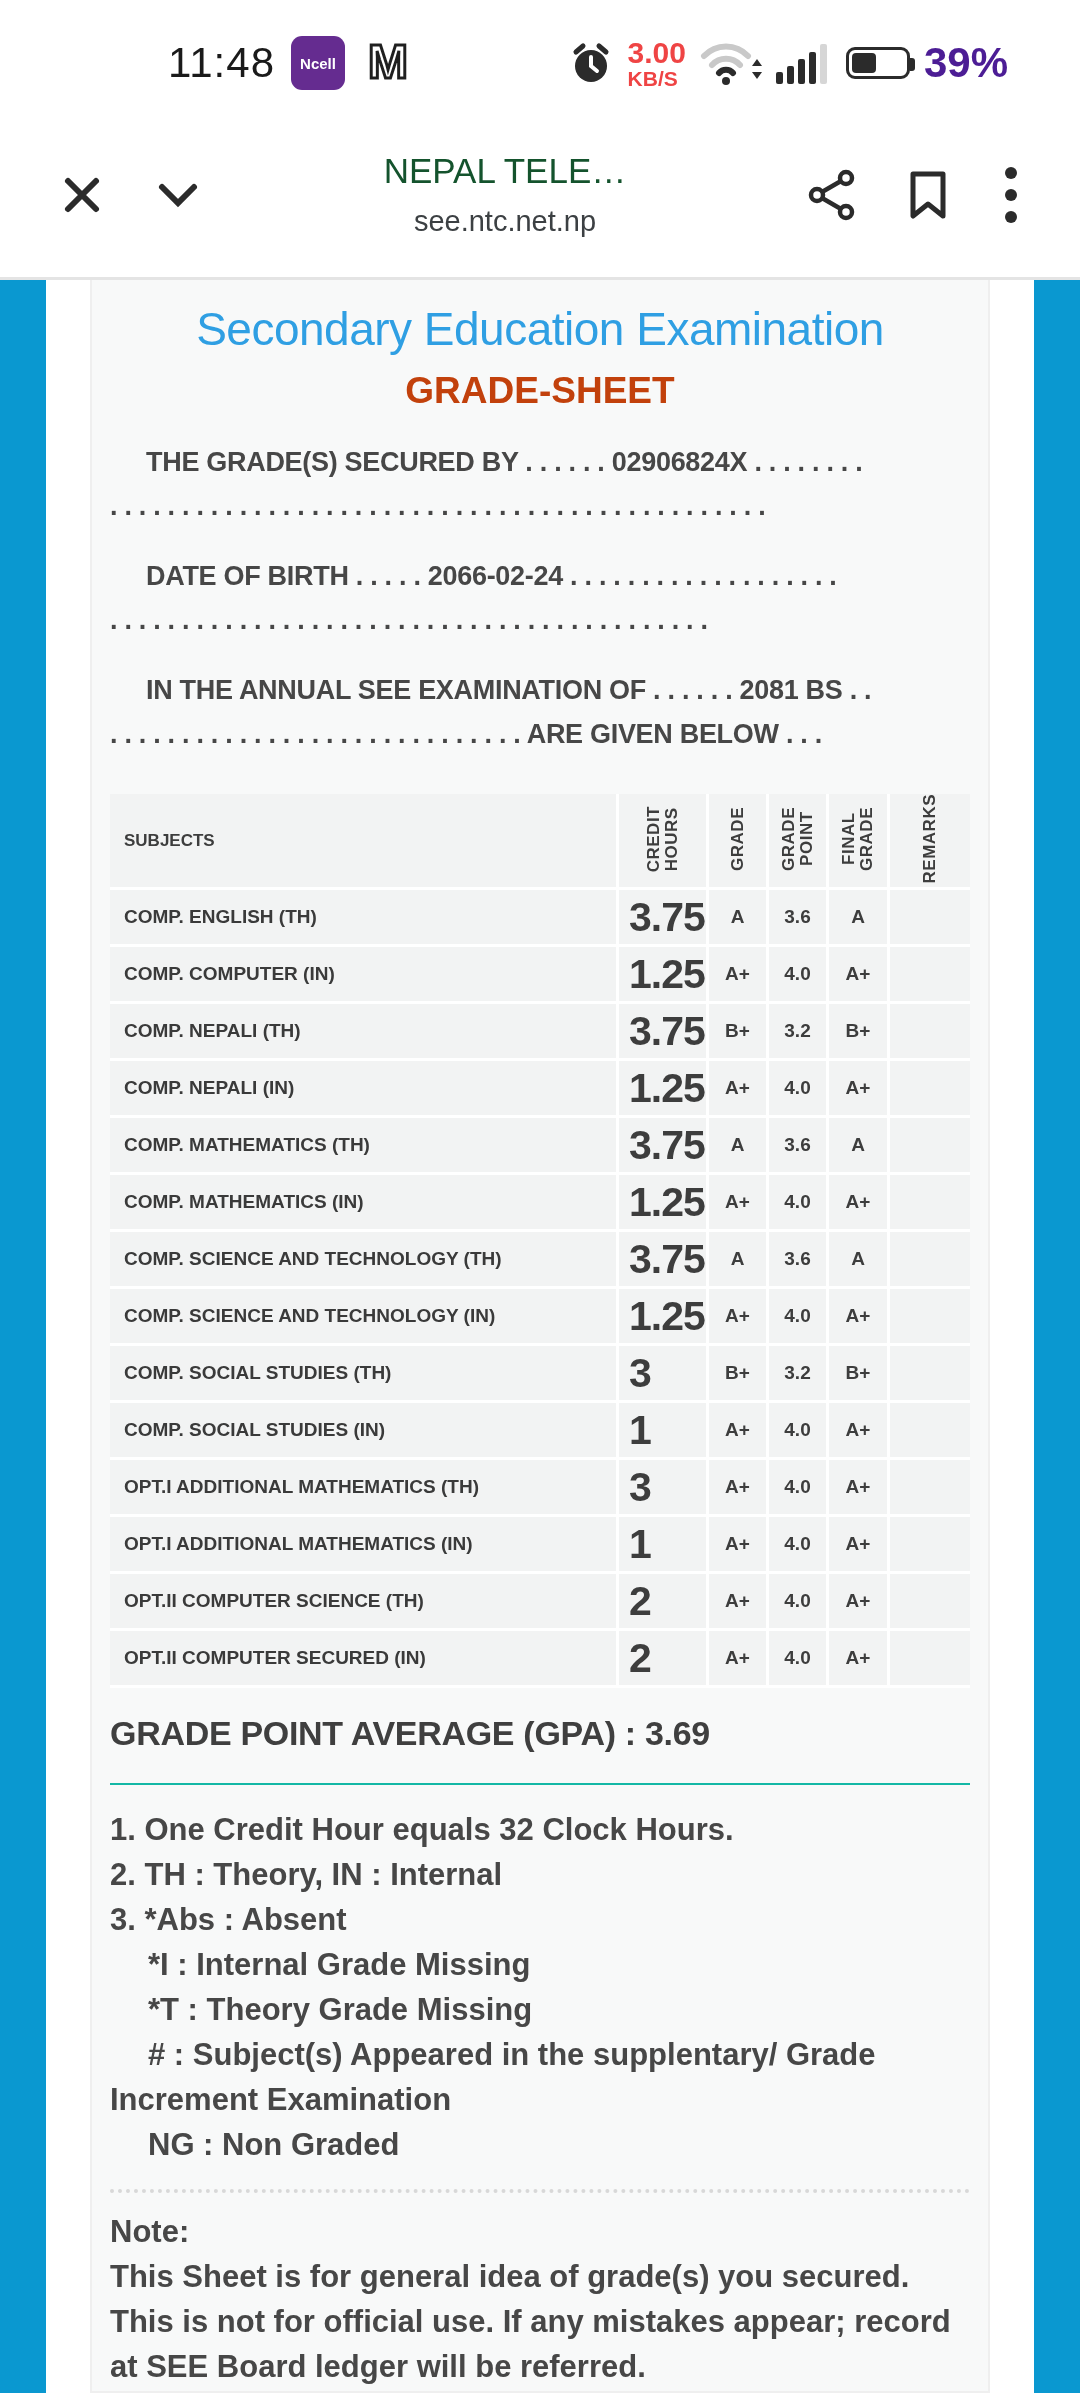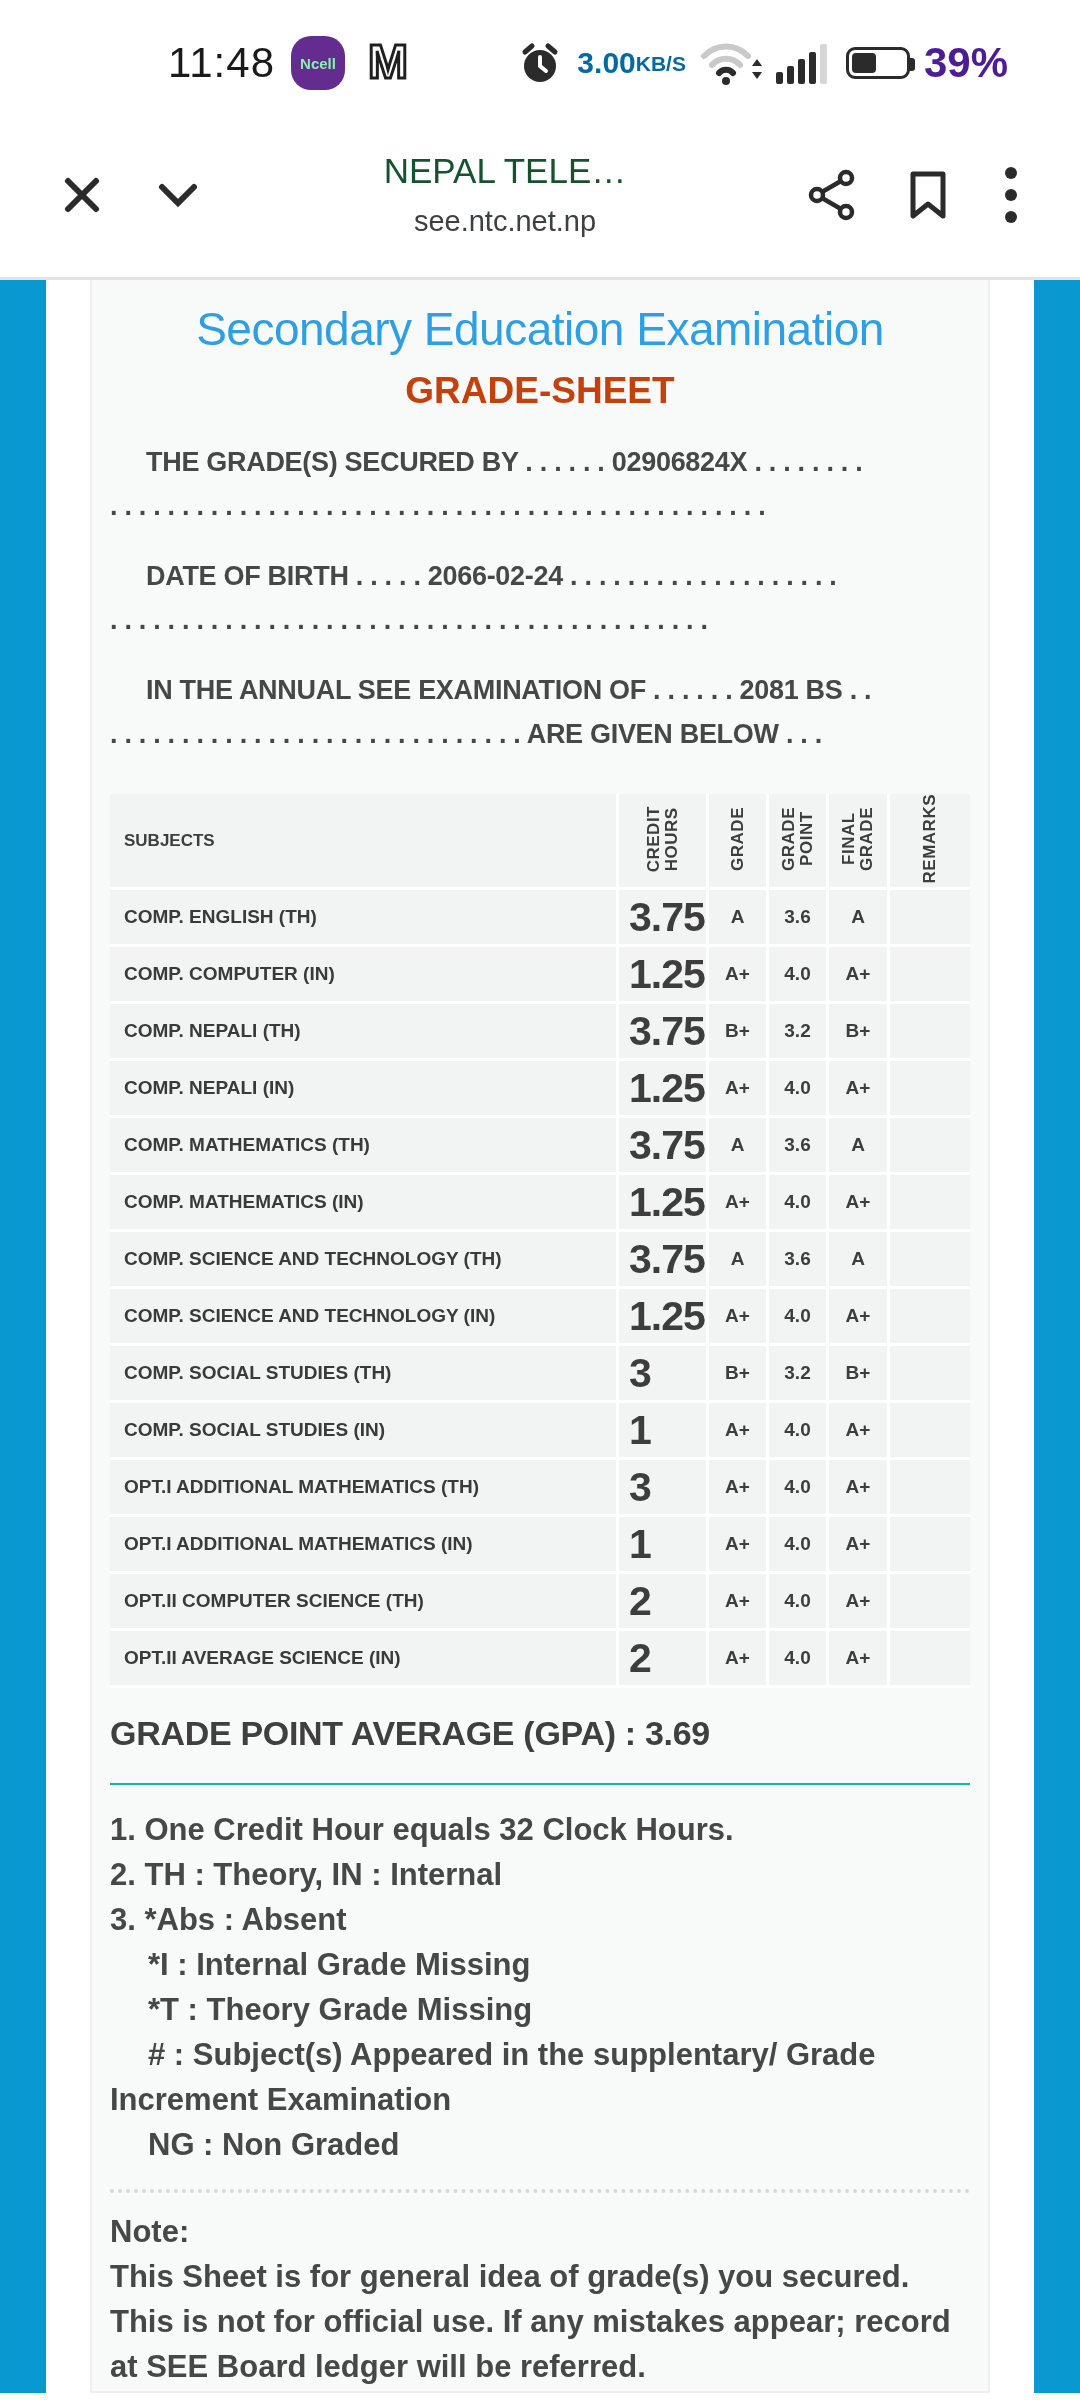--- a/index.html
+++ b/index.html
@@ -4,26 +4,26 @@
 <style>
   * { margin:0; padding:0; box-sizing:border-box; }
   html,body { width:1080px; height:2400px; background:#fff; overflow:hidden;
               font-family:"Liberation Sans", sans-serif; }
 
   
   .status-bar { height:112px; display:flex; align-items:center; justify-content:space-between;
                 padding:14px 72px 0 168px; background:#fff; }
   .sb-left { display:flex; align-items:center; gap:16px; }
   .sb-time { font-size:42px; font-weight:500; color:#1a1a1a; letter-spacing:1px; }
-  .ncell-badge { width:54px; height:54px; background:#652c90; border-radius:20px;
+  .ncell-badge { width:54px; height:54px; background:#652c90; border-radius:11px;
                  display:flex; align-items:center; justify-content:center;
-                 color:#86efac; font-size:15px; font-weight:700; }
+                 color:#ffffff; font-size:15px; font-weight:700; }
   .gmail-m { font-size:50px; font-weight:700; color:#1f1f1f; line-height:1; }
   .sb-right { display:flex; align-items:center; gap:14px; }
-  .speed { display:flex; flex-direction:row; align-items:center; line-height:1; color:#0369a1; }
+  .speed { display:flex; flex-direction:column; line-height:1; color:#ef4444; }
   .speed .v { font-size:30px; font-weight:600; }
   .speed .u { font-size:21px; font-weight:600; }
   .battery-pct { font-size:42px; font-weight:700; color:#4c1d95; }
   .batt { position:relative; width:64px; height:32px; border:3px solid #2b2b2b; border-radius:9px; background:#fff; }
   .batt .fill { position:absolute; left:3px; top:3px; bottom:3px; width:24px; background:#2b2b2b; border-radius:4px; }
   .batt .nub { position:absolute; right:-8px; top:8px; width:5px; height:13px; background:#2b2b2b; border-radius:0 3px 3px 0; }
 
   
   .toolbar { height:168px; display:flex; align-items:center; background:#fff;
              border-bottom:3px solid #e4e4e4; padding:0 34px; }
@@ -324,21 +324,21 @@
   <tr>
     <td class="subject">OPT.II COMPUTER SCIENCE (TH)</td>
     <td class="credit">2</td>
     <td class="grade">A+</td>
     <td class="point">4.0</td>
     <td class="final">A+</td>
     <td class="remarks"></td>
   </tr>
 
   <tr>
-    <td class="subject">OPT.II AVERAGE SCIENCE (IN)</td>
+    <td class="subject">OPT.II COMPUTER SECURED (IN)</td>
     <td class="credit">2</td>
     <td class="grade">A+</td>
     <td class="point">4.0</td>
     <td class="final">A+</td>
     <td class="remarks"></td>
   </tr>
 </tbody>
     </table>
 
     <div class="gpa-row">GRADE POINT AVERAGE (GPA) : 3.69</div>

